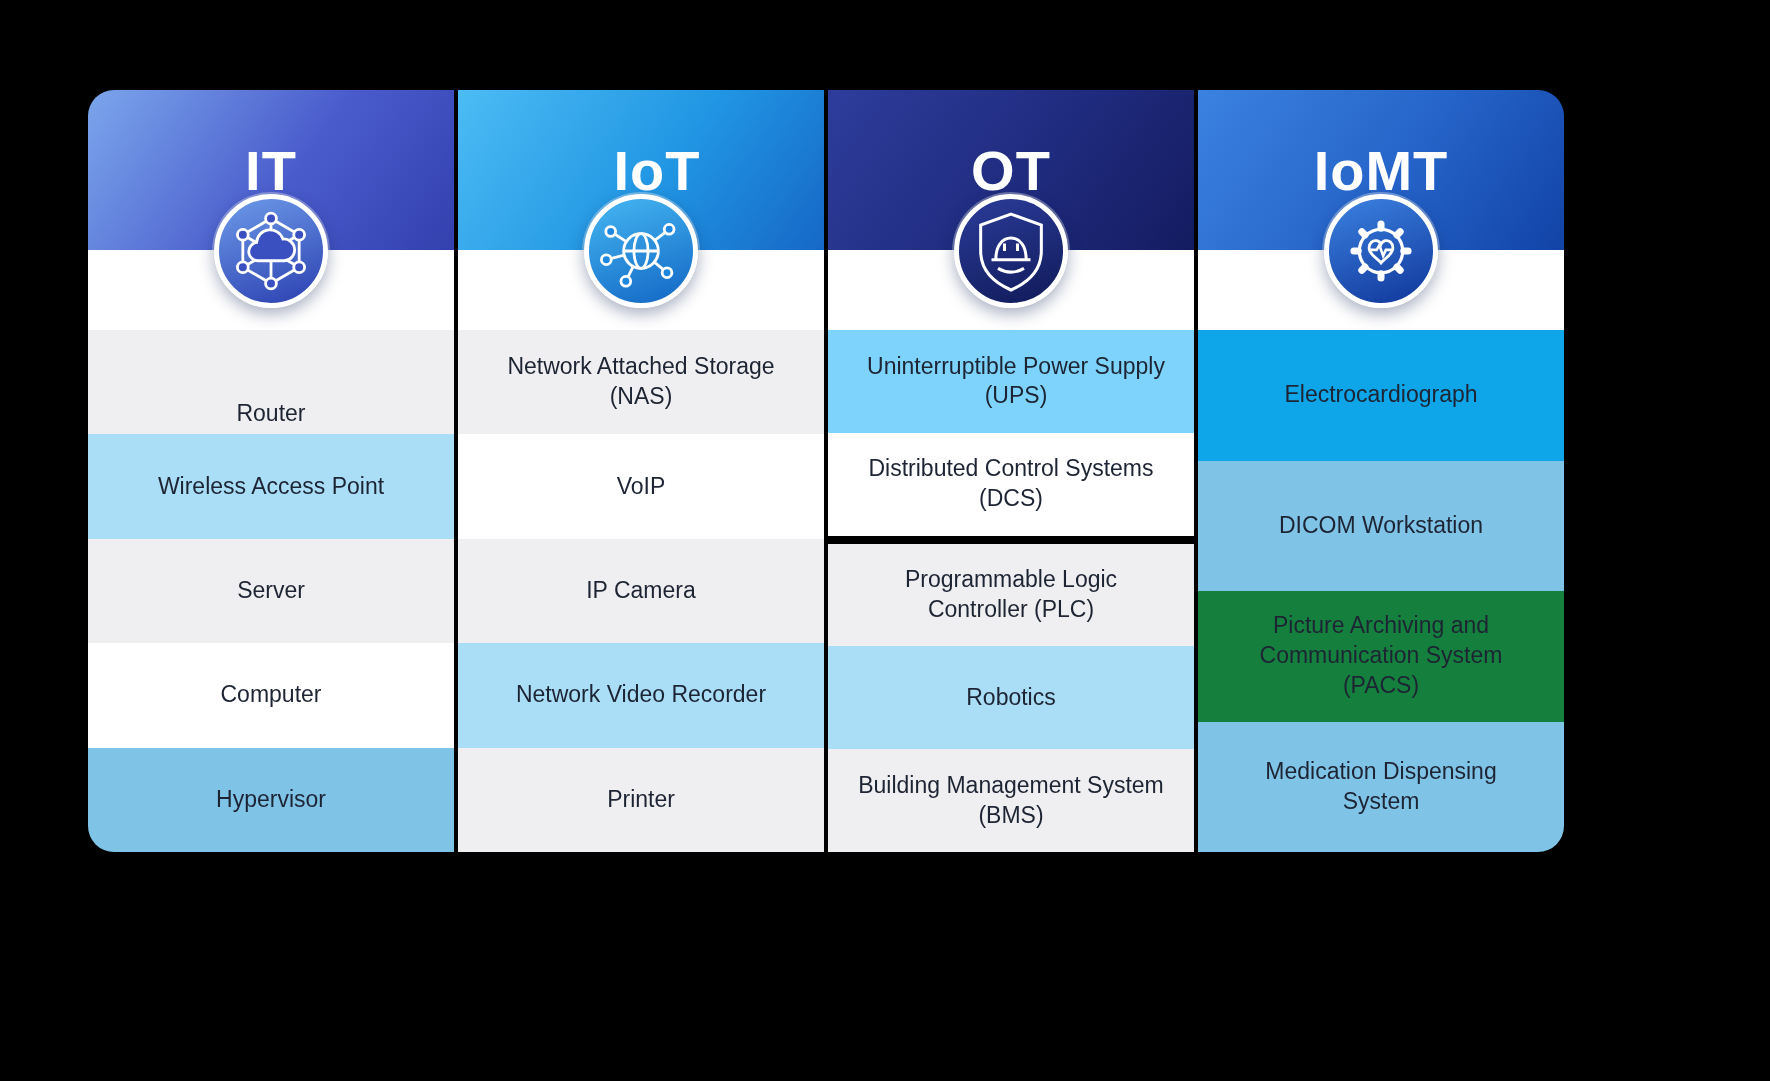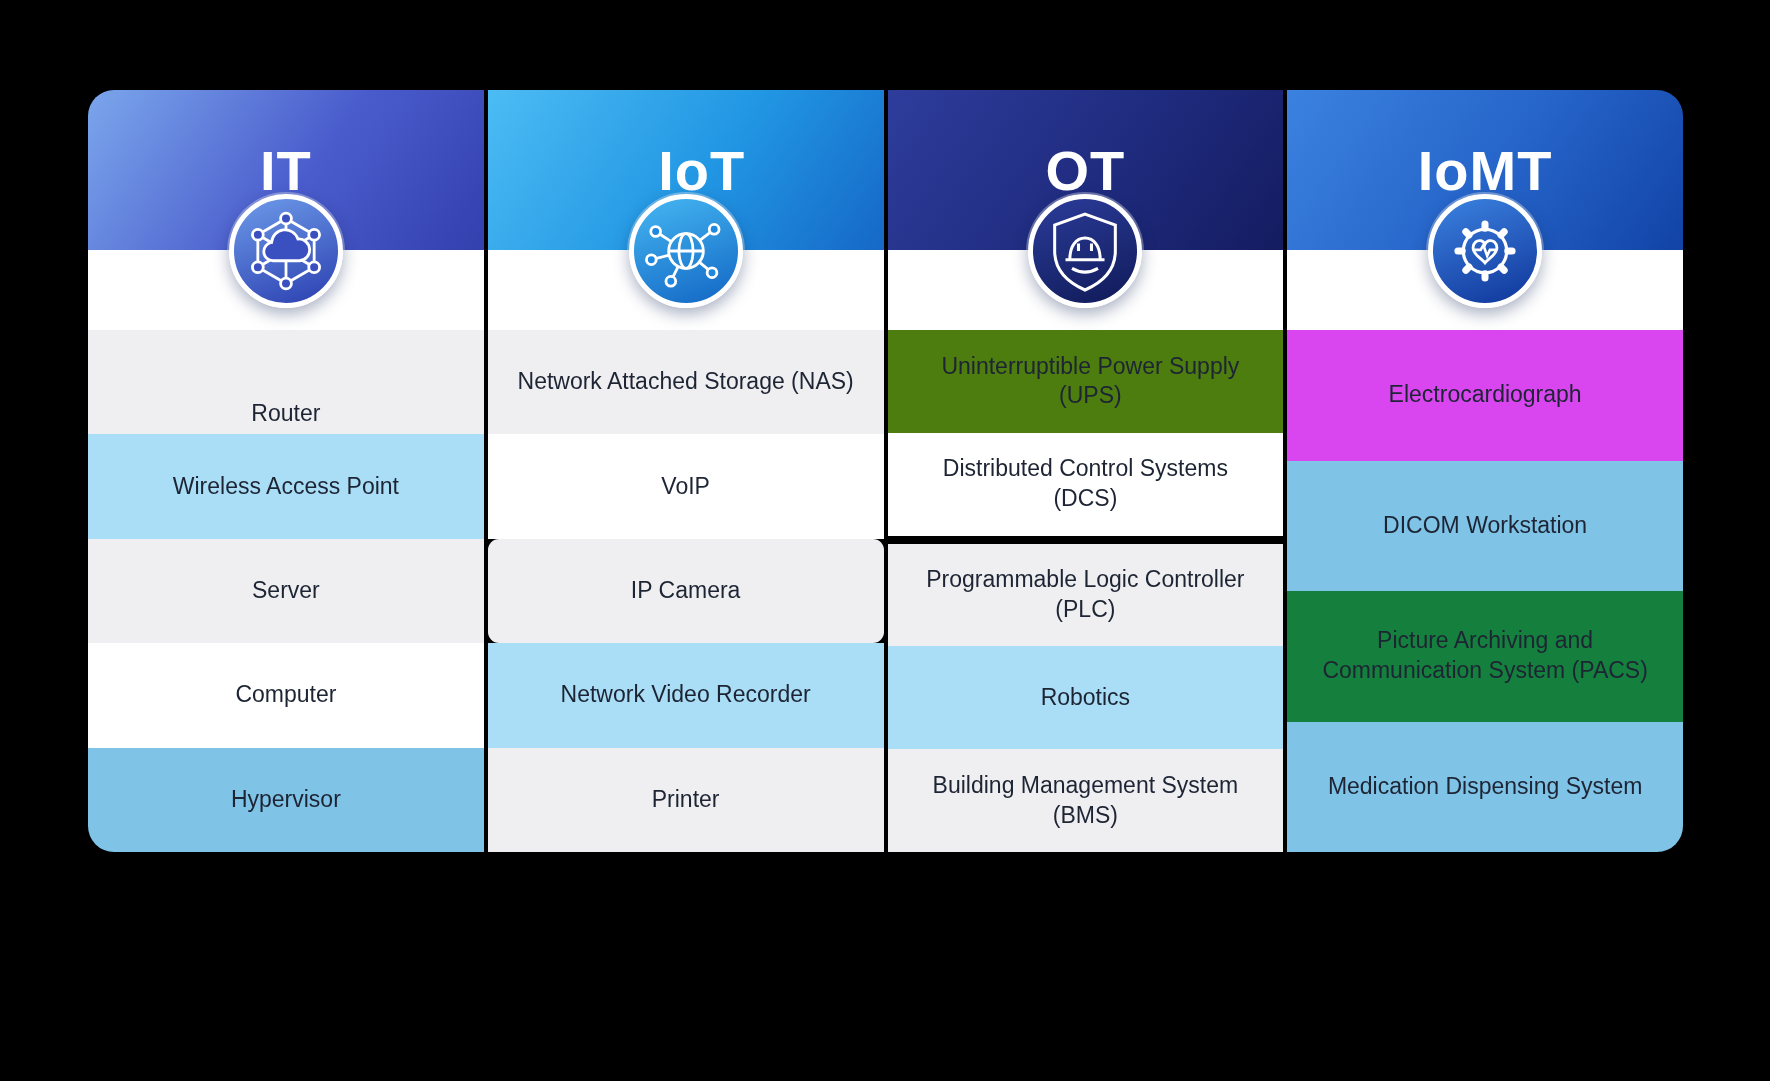--- a/index.html
+++ b/index.html
@@ -5,21 +5,21 @@
   html,body{margin:0;padding:0;}
   body{
     width:1770px;height:1081px;
     background:#000;
     font-family:"Liberation Sans","DejaVu Sans",sans-serif;
     overflow:hidden;
   }
   .canvas{position:relative;width:1770px;height:1081px;background:#000;}
   .card{
     position:absolute;left:88px;top:90px;
-    width:1595px;height:762px;
+    width:1476px;height:762px;
     display:flex;gap:4px;
     background:#000;
     border-radius:26px;
     overflow:hidden;
     box-shadow:0 28px 26px -10px rgba(0,0,0,0.6);
   }
   .col{flex:1;display:flex;flex-direction:column;min-width:0;}
   .col-header{
     height:160px;flex:0 0 160px;
     display:flex;align-items:center;justify-content:center;
@@ -118,21 +118,21 @@
           </svg>
         </div>
       </div>
       <div class="rows">
         <div class="row-cell" style="background: rgb(239, 239, 241);">
             <span>Network Attached Storage (NAS)</span>
           </div>
         <div class="row-cell" style="background: rgb(255, 255, 255);">
             <span>VoIP</span>
           </div>
-        <div class="row-cell" style="background: rgb(239, 239, 241); border-radius: 11px;">
+        <div class="row-cell" style="background: rgb(239, 239, 241);">
             <span>IP Camera</span>
           </div>
         <div class="row-cell" style="background: rgb(169, 222, 246);">
             <span>Network Video Recorder</span>
           </div>
         <div class="row-cell" style="background: rgb(239, 239, 241);">
             <span>Printer</span>
           </div>
       </div>
     </section>
@@ -147,21 +147,21 @@
             <path d="M48 14 L76 24 V48 C76 66 64 77 48 84 C32 77 20 66 20 48 V24 Z"></path>
             <path d="M34 56 C34 43 40 36 48 36 C56 36 62 43 62 56"></path>
             <line x1="30" y1="56" x2="66" y2="56"></line>
             <line x1="42" y1="41" x2="42" y2="48"></line>
             <line x1="54" y1="41" x2="54" y2="48"></line>
             <path d="M36 64 Q48 71 60 64"></path>
           </svg>
         </div>
       </div>
       <div class="rows">
-        <div class="row-cell" style="background: #4d7c0f; padding-left: 36px;">
+        <div class="row-cell" style="background: #7dd3fc; padding-left: 36px;">
             <span>Uninterruptible Power Supply (UPS)</span>
           </div>
         <div class="row-cell" style="background: rgb(255, 255, 255);">
             <span>Distributed Control Systems (DCS)</span>
           </div>
         <div class="row-cell" style="background: rgb(239, 239, 241); margin-top: 8px;">
             <span>Programmable Logic Controller (PLC)</span>
           </div>
         <div class="row-cell" style="background: rgb(169, 222, 246);">
             <span>Robotics</span>
@@ -189,21 +189,21 @@
               <line x1="48" y1="27" x2="48" y2="23"></line>
                 <line x1="62.8" y1="33.2" x2="65.7" y2="30.3"></line>
             </g>
             <circle cx="48" cy="48" r="20" stroke-width="3"></circle>
             <path stroke-width="2.6" d="M48 59 C44.5 54.5 37 51.5 37 45 C37 40.5 40.5 37.8 44 38.5 C46 38.9 47.3 40.2 48 41.8 C48.7 40.2 50 38.9 52 38.5 C55.5 37.8 59 40.5 59 45 C59 51.5 51.5 54.5 48 59 Z"></path>
             <polyline stroke-width="2.4" points="38,47 44,47 46.5,42.5 50,52.5 52.5,47 58,47"></polyline>
           </svg>
         </div>
       </div>
       <div class="rows">
-        <div class="row-cell" style="background: #d946ef; text-align: center;">
+        <div class="row-cell" style="background: #0ea5e9; text-align: center;">
             <span>Electrocardiograph</span>
           </div>
         <div class="row-cell" style="background: rgb(127, 195, 231);">
             <span>DICOM Workstation</span>
           </div>
         <div class="row-cell" style="background: #15803d;">
             <span>Picture Archiving and Communication System (PACS)</span>
           </div>
         <div class="row-cell" style="background: rgb(127, 195, 231);">
             <span>Medication Dispensing System</span>

